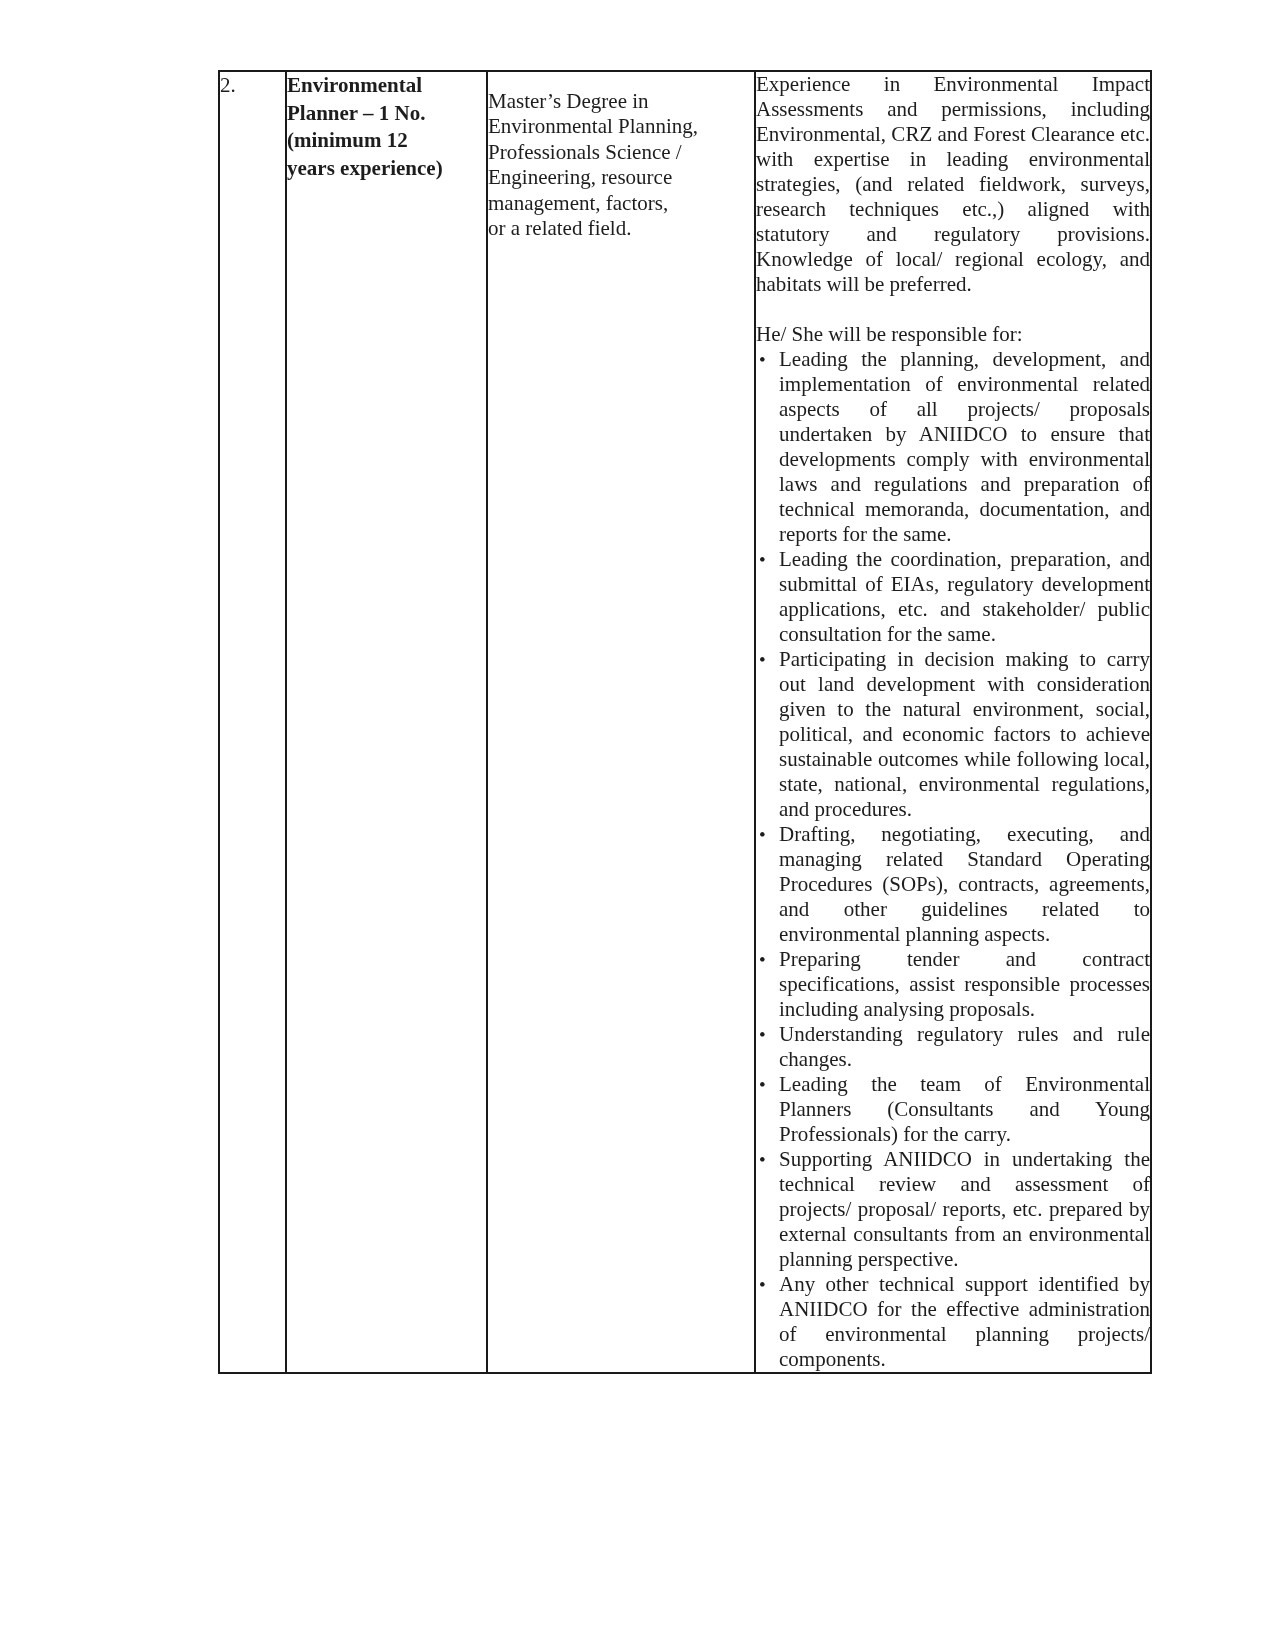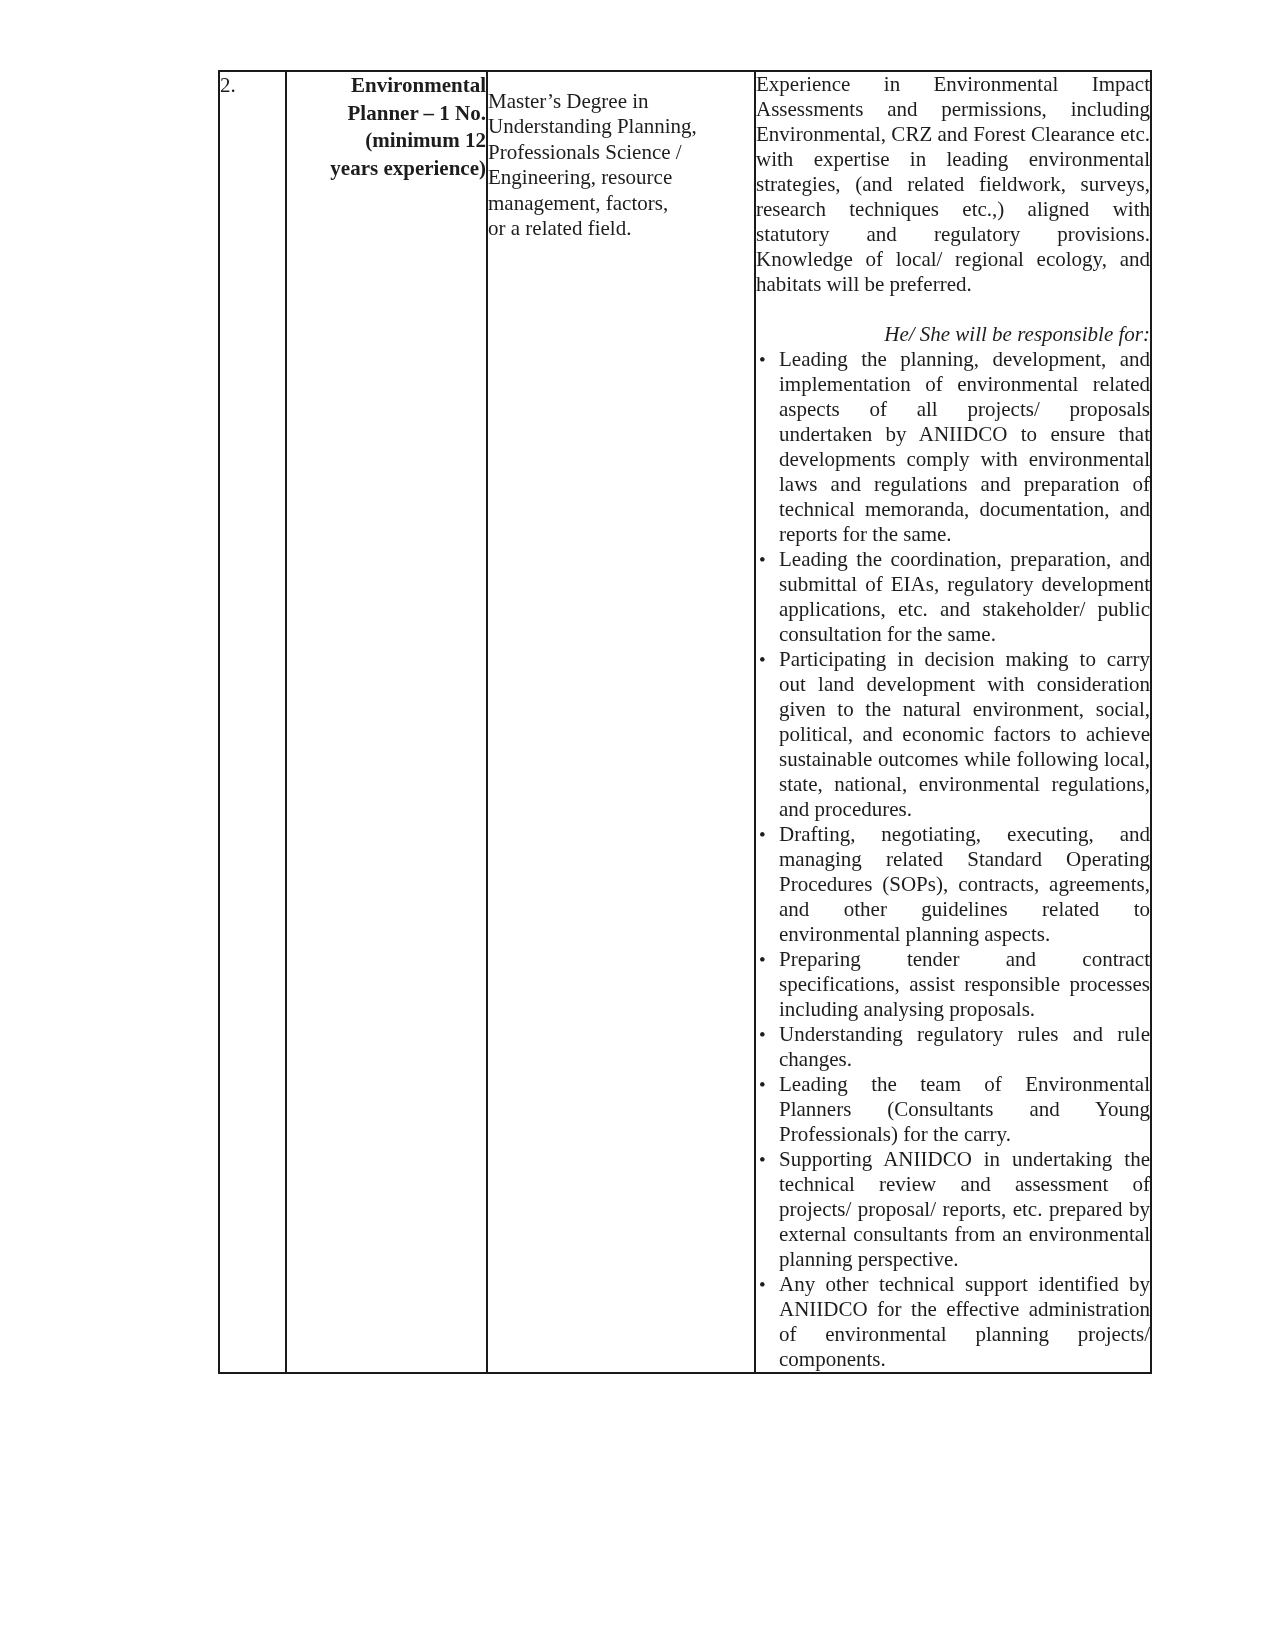--- a/index.html
+++ b/index.html
@@ -42,21 +42,20 @@
   .cell-serial {
     padding: 4px 4px 4px 9px;
   }
   .serial-no {
     font-size: 21px;
     line-height: 26px;
   }
 
   .cell-position {
     padding: 4px 4px 4px 10px;
-    text-align: right;
   }
   .pos-line {
     font-weight: bold;
     font-size: 21px;
     line-height: 27.5px;
     white-space: nowrap;
   }
 
   .cell-qual {
     padding: 4px 8px 4px 10px;
@@ -74,22 +73,21 @@
     padding: 3px 10px 8px 11px;
     font-size: 21px;
     line-height: 25px;
   }
   .intro-para {
     margin: 0;
     text-align: justify;
   }
   .resp-heading {
     margin: 25px 0 0 0;
-    text-align: right;
-    font-style: italic;
+    text-align: left;
   }
   .resp-item {
     position: relative;
     padding-left: 23px;
     text-align: justify;
   }
   .bullet-marker {
     position: absolute;
     left: 3px;
     top: 0;
@@ -117,21 +115,21 @@
       <td class="cell-position">
         <div class="pos-line">Environmental</div>
         <div class="pos-line">Planner – 1 No.</div>
         <div class="pos-line">(minimum 12</div>
         <div class="pos-line">years experience)</div>
       </td>
 
       <td class="cell-qual">
         <div class="qual-block">
           <div class="qual-line">Master’s Degree in</div>
-          <div class="qual-line">Understanding Planning,</div>
+          <div class="qual-line">Environmental Planning,</div>
           <div class="qual-line">Professionals Science /</div>
           <div class="qual-line">Engineering, resource</div>
           <div class="qual-line">management, factors,</div>
           <div class="qual-line">or a related field.</div>
         </div>
       </td>
 
       <td class="cell-exp">
         <p class="intro-para">Experience in Environmental Impact Assessments and permissions, including Environmental, CRZ and Forest Clearance etc. with expertise in leading environmental strategies, (and related fieldwork, surveys, research techniques etc.,) aligned with statutory and regulatory provisions. Knowledge of local/ regional ecology, and habitats will be preferred.</p>
         <p class="resp-heading">He/ She will be responsible for:</p>

